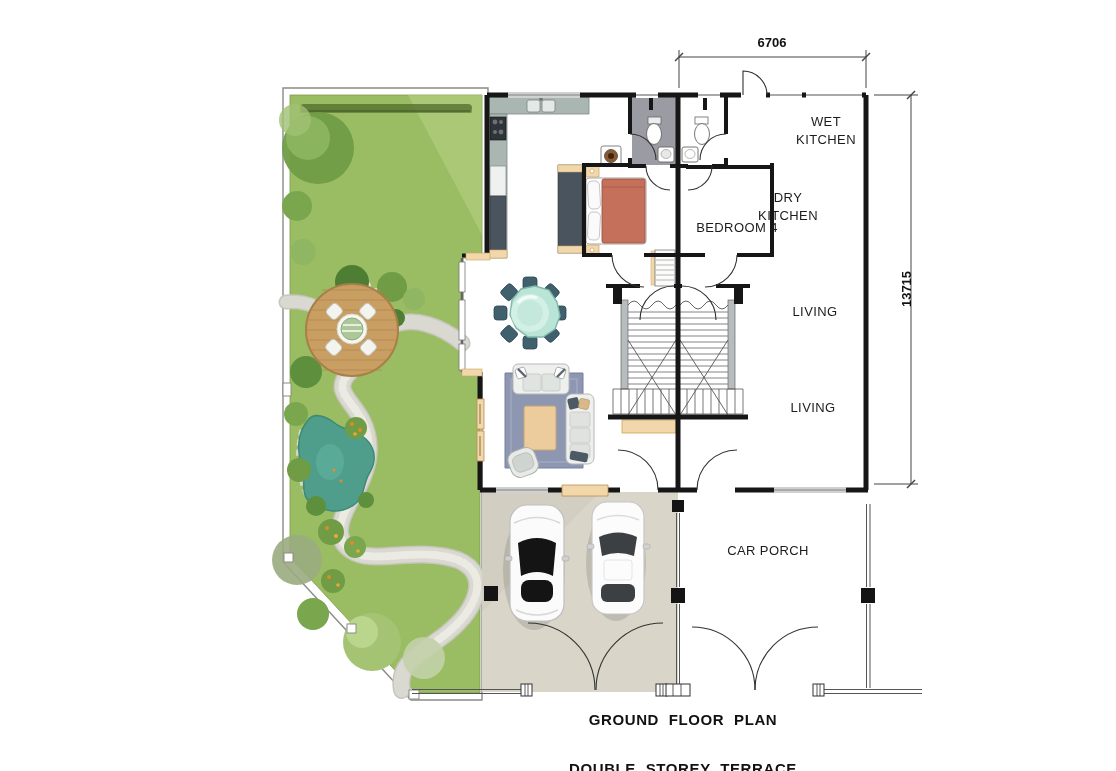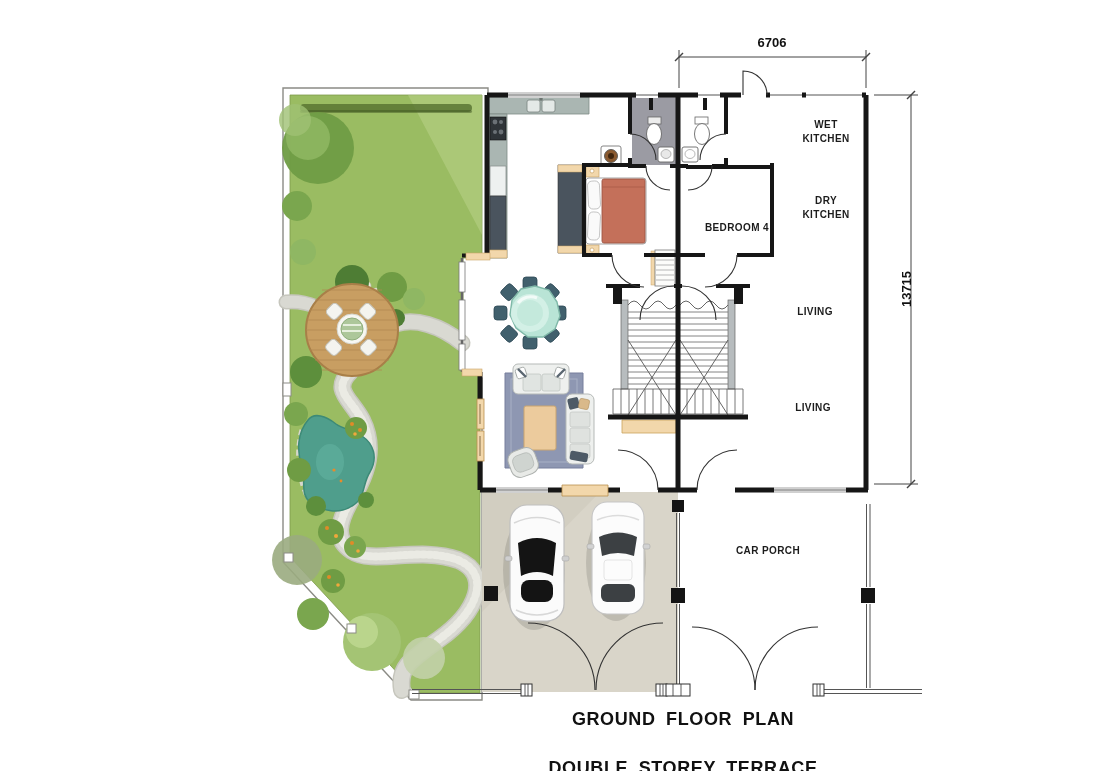--- a/index.html
+++ b/index.html
@@ -1,23 +1,23 @@
 <!DOCTYPE html>
 <html style="--c-lawn: #9abc62; --c-lawn_light: #bcd48b; --c-hedge: #55712f; --c-path: #d9d9d2; --c-pond: #4f9e8c; --c-deck: #c89e62; --c-wall: #161616; --c-bath_floor: #9b9ba3; --c-counter: #aab6b2; --c-cabinet: #4a545e; --c-timber: #f2d7ab; --c-bed: #c4705a; --c-rug: #8e97b2; --c-table_glass: #b9e4d6; --c-chair: #41606d; --c-porch_floor: #d9d5c9; --c-sofa: #eef0ee;"><head>
 <meta charset="utf-8">
 <style>
   html,body{margin:0;padding:0;background:#ffffff;}
   #canvas{position:relative;width:1116px;height:771px;background:#fff;overflow:hidden;
           font-family:"Liberation Sans", sans-serif;}
   #planSvg{position:absolute;left:0;top:0;}
-  .room-label{position:absolute;transform:translate(-50%,-50%);font-size:10px;font-weight:bold;
+  .room-label{position:absolute;transform:translate(-50%,-50%);font-size:13px;font-weight:normal;
               color:#1c1c1c;letter-spacing:.4px;text-align:center;white-space:pre-line;line-height:1.35;}
   .dim-label{position:absolute;transform:translate(-50%,-50%);font-size:13px;font-weight:bold;color:#111;}
   .dim-label.vert{transform:translate(-50%,-50%) rotate(-90deg);}
-  .title-line{position:absolute;transform:translate(-50%,-50%);font-size:18px;font-weight:bold;
+  .title-line{position:absolute;transform:translate(-50%,-50%);font-size:15px;font-weight:bold;
               color:#111;letter-spacing:.6px;word-spacing:5px;white-space:nowrap;}
   svg [data-name]{vector-effect:non-scaling-stroke;}
 </style>
 </head>
 <body>
 
 <div id="canvas" data-name="floor-plan-page">
 <svg id="planSvg" width="1116" height="771" viewBox="0 0 1116 771" data-name="floor-plan-drawing">
 
   <g data-name="garden">
@@ -526,21 +526,21 @@
     <line x1="874" y1="95" x2="918" y2="95"></line>
         <line x1="874" y1="484" x2="918" y2="484"></line>
     <line x1="911" y1="95" x2="911" y2="484"></line>
     <line x1="907" y1="99" x2="915" y2="91" stroke-width="1.4"></line>
         <line x1="907" y1="488" x2="915" y2="480" stroke-width="1.4"></line>
   </g>
 </svg>
 
   <div class="room-label" style="left:826px;top:131px;" data-name="label-wet-kitchen">WET
 KITCHEN</div>
-  <div class="room-label" style="left:826px;top:207px;" data-name="label-dry-kitchen">DRY
+  <div class="room-label" style="left:788px;top:207px;" data-name="label-dry-kitchen">DRY
 KITCHEN</div>
   <div class="room-label" style="left:737px;top:212px;margin-top:16px;" data-name="label-bedroom4">BEDROOM 4</div>
   <div class="room-label" style="left:815px;top:312px;" data-name="label-dining">LIVING</div>
   <div class="room-label" style="left:813px;top:408px;text-align:center;" data-name="label-living">LIVING</div>
   <div class="room-label" style="left:768px;top:551px;" data-name="label-car-porch">CAR PORCH</div>
 
   <div class="dim-label" style="left:772px;top:42px;" data-name="dimension-width-value">6706</div>
   <div class="dim-label vert" style="left:906px;top:289px;" data-name="dimension-height-value">13715</div>
 
   <div class="title-line" style="left:683px;top:719px;" data-name="plan-title">GROUND FLOOR PLAN</div>

